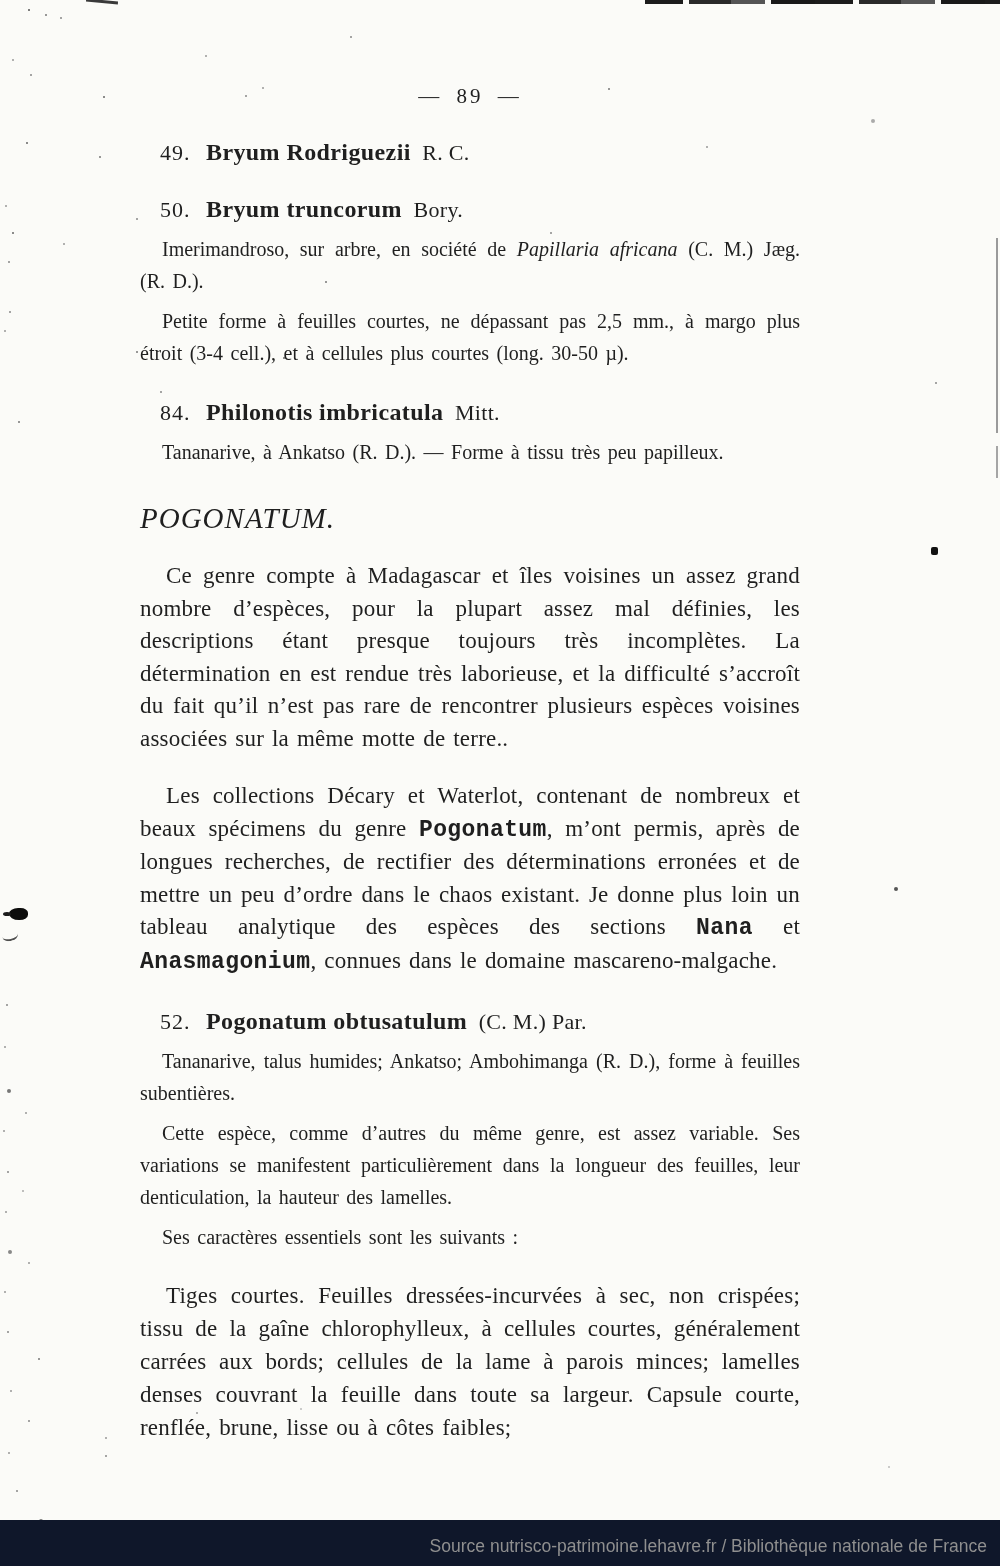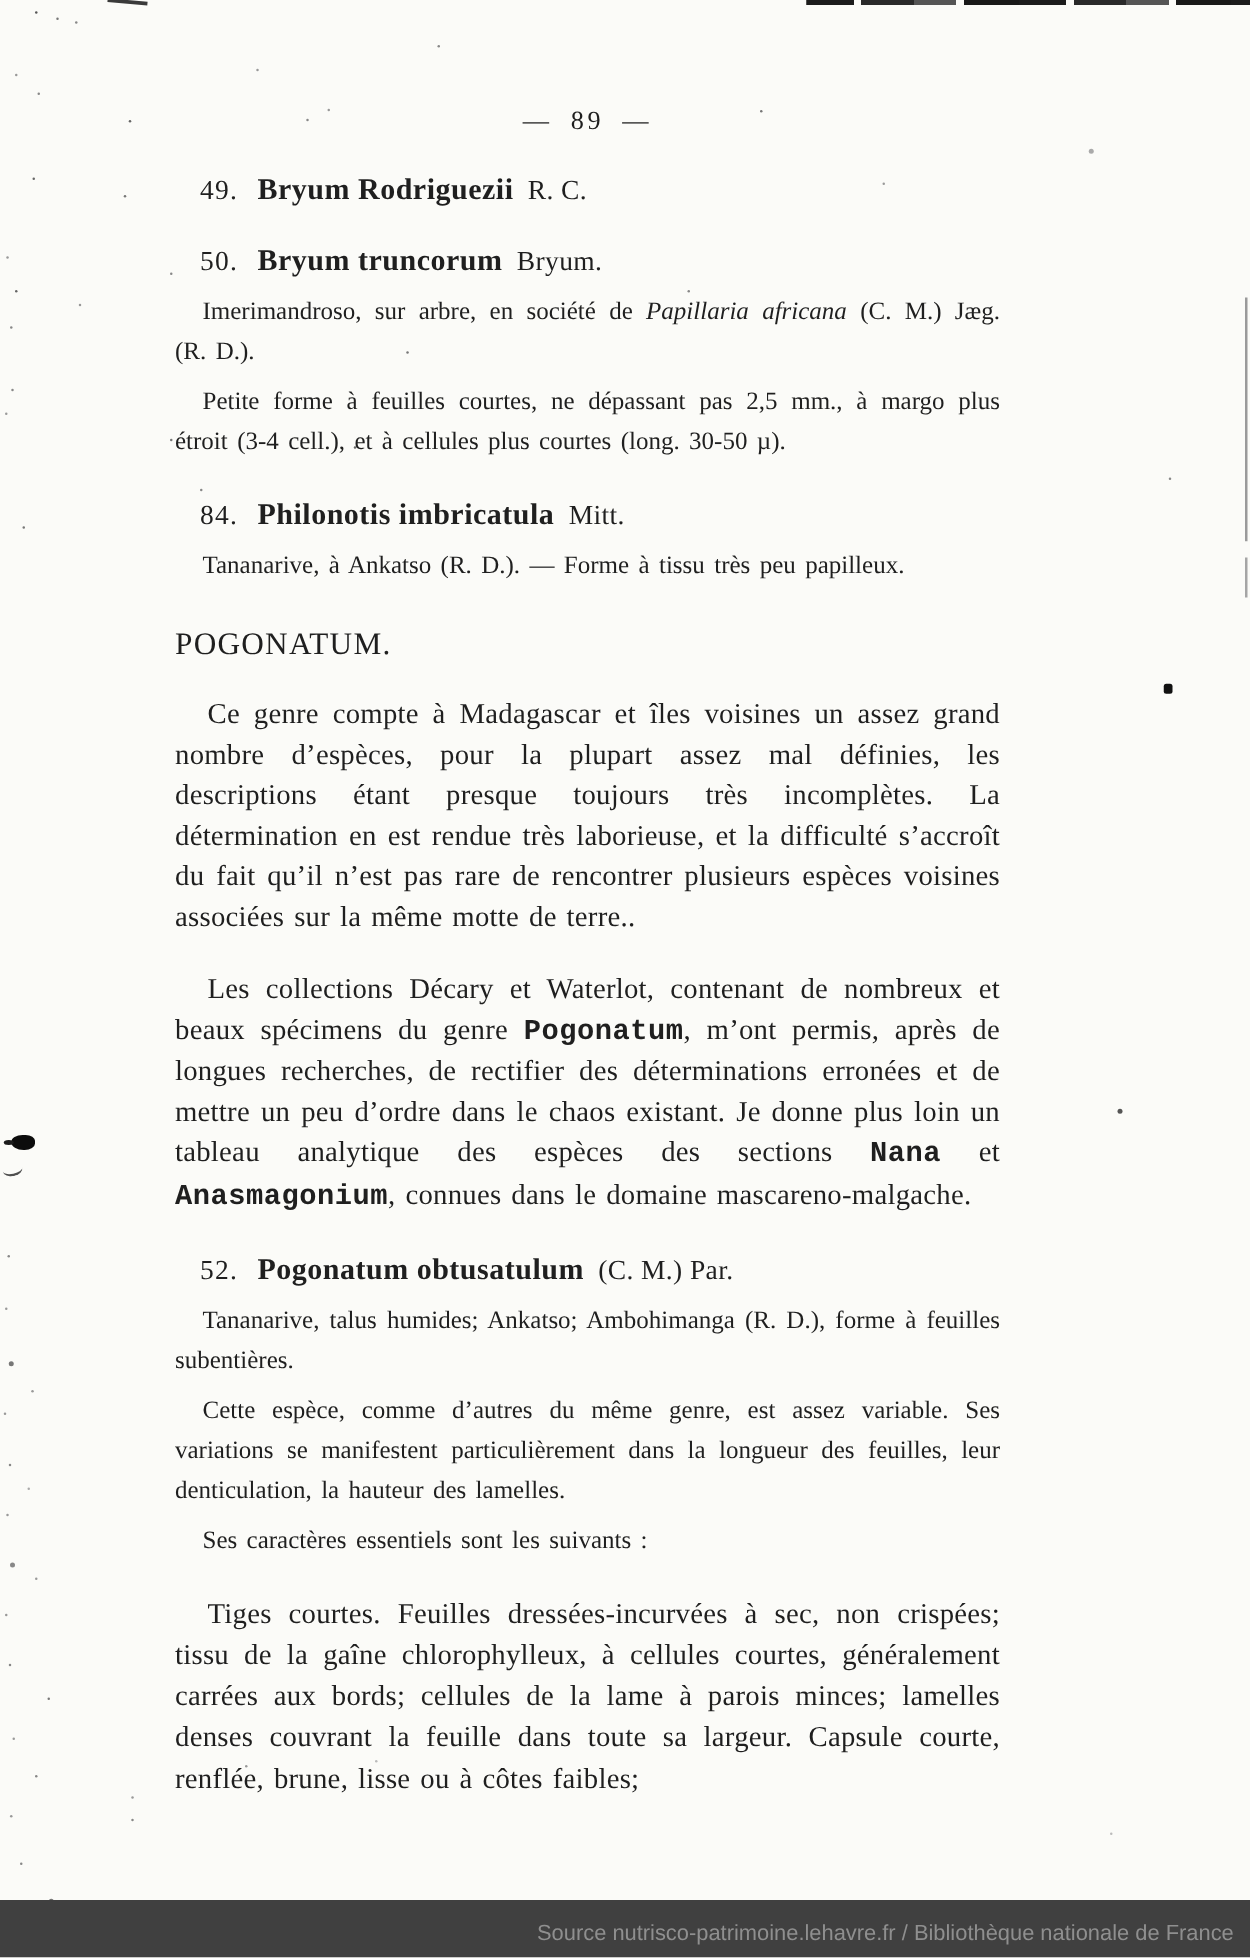--- a/index.html
+++ b/index.html
@@ -55,23 +55,24 @@
   p.note {
     font-size: 20px;
     line-height: 32px;
     text-align: justify;
     text-indent: 22px;
     word-spacing: 2.5px;
     margin: 8px 0;
   }
 
   .genus-title {
-    font-size: 25px;
+    font-size: 29px;
     letter-spacing: 1px;
     margin: 34px 0 6px 0;
+    font-style: italic;
   }
 
   p.main {
     font-size: 23px;
     line-height: 32.5px;
     text-align: justify;
     text-indent: 26px;
     word-spacing: 2px;
     letter-spacing: 0.2px;
     margin: 25px 0;
@@ -190,21 +191,21 @@
       300px 1408px 0 0 #bbb, 105px 1437px 0 0 #999, 888px 1466px 0 0 #bbb;
   }
 
   
   .footer-bar {
     position: absolute;
     left: 0;
     bottom: 0;
     width: 100%;
     height: 46px;
-    background: #404040;
+    background: #0f172a;
   }
   .footer-bar .source-text {
     display: block;
     text-align: right;
     padding-right: 13px;
     line-height: 52px;
     font-family: "Liberation Sans", sans-serif;
     font-size: 17.5px;
     color: #8f8f8f;
   }
@@ -230,21 +231,21 @@
       <span class="heading-num">49.</span>
       <span class="heading-species">Bryum Rodriguezii</span>
       <span class="heading-author">R. C.</span>
     </h2>
   </section>
 
   <section>
     <h2 class="entry-heading">
       <span class="heading-num">50.</span>
       <span class="heading-species">Bryum truncorum</span>
-      <span class="heading-author">Bryum.</span>
+      <span class="heading-author">Bory.</span>
     </h2>
     <p class="note"><span>Imerimandroso, sur arbre, en société de </span><i>Papillaria africana</i><span> (C. M.) Jæg. (R. D.).</span></p>
     <p class="note">Petite forme à feuilles courtes, ne dépassant pas 2,5 mm., à margo plus étroit (3-4 cell.), et à cellules plus courtes (long. 30-50 µ).</p>
   </section>
 
   <section>
     <h2 class="entry-heading">
       <span class="heading-num">84.</span>
       <span class="heading-species">Philonotis imbricatula</span>
       <span class="heading-author">Mitt.</span>

